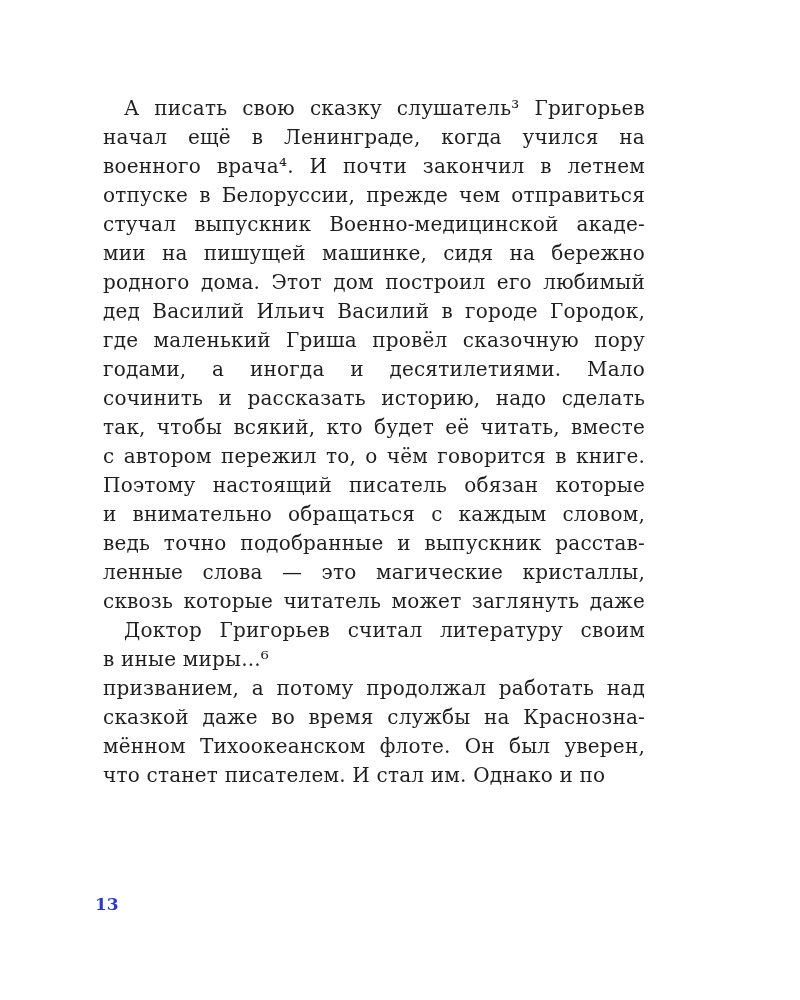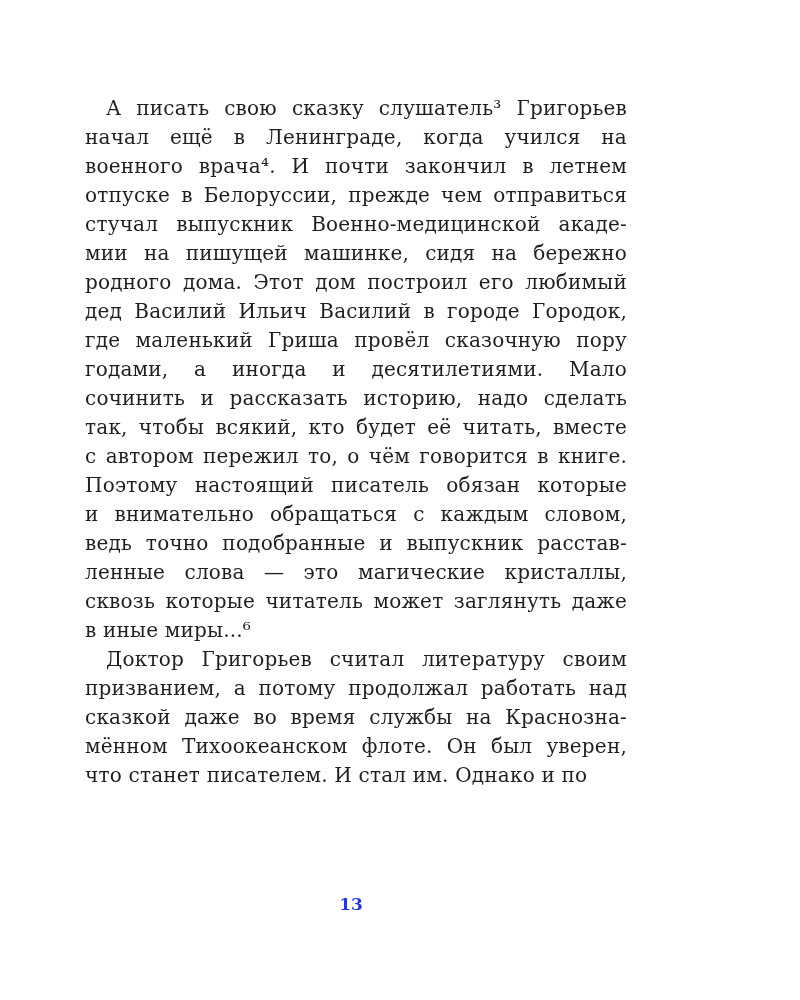--- a/index.html
+++ b/index.html
@@ -10,21 +10,21 @@
   .page {
     position: relative;
     width: 800px;
     height: 1000px;
     background: #ffffff;
     overflow: hidden;
     font-family: "DejaVu Serif", "Liberation Serif", serif;
   }
   .text-block {
     position: absolute;
-    left: 85px;
+    left: 103px;
     top: 94px;
     width: 542px;
     color: #1f1f21;
   }
   .line {
     font-size: 20px;
     line-height: 29px;
     letter-spacing: 0.2px;
     text-align: justify;
     text-align-last: justify;
@@ -32,24 +32,24 @@
   }
   .line.last {
     text-align: left;
     text-align-last: left;
   }
   .line.indent {
     text-indent: 21px;
   }
   .page-number {
     position: absolute;
-    left: 80px;
+    left: 95px;
     top: 893px;
     width: 542px;
-    text-align: center;
+    text-align: left;
     font-size: 17px;
     line-height: 22px;
     font-weight: bold;
   }
 </style>
 </head>
 <body>
 
 <div class="page" style="background: rgb(255, 255, 255);">
   <div class="text-block" style="color: rgb(31, 31, 33);">
@@ -64,21 +64,21 @@
       <div class="line">где маленький Гриша провёл сказочную пору</div>
       <div class="line">годами, а иногда и десятилетиями. Мало</div>
       <div class="line">сочинить и рассказать историю, надо сделать</div>
       <div class="line">так, чтобы всякий, кто будет её читать, вместе</div>
       <div class="line">с автором пережил то, о чём говорится в книге.</div>
       <div class="line">Поэтому настоящий писатель обязан которые</div>
       <div class="line">и внимательно обращаться с каждым словом,</div>
       <div class="line">ведь точно подобранные и выпускник расстав-</div>
       <div class="line">ленные слова — это магические кристаллы,</div>
       <div class="line">сквозь которые читатель может заглянуть даже</div>
+      <div class="line indent">Доктор Григорьев считал литературу своим</div>
       <div class="line last">в иные миры...⁶</div>
-      <div class="line indent">Доктор Григорьев считал литературу своим</div>
       <div class="line">призванием, а потому продолжал работать над</div>
       <div class="line">сказкой даже во время службы на Краснозна-</div>
       <div class="line">мённом Тихоокеанском флоте. Он был уверен,</div>
       <div class="line last">что станет писателем. И стал им. Однако и по</div>
     </div>
   <div class="page-number" style="color: rgb(42, 56, 207);">13</div>
 </div>
 
 </body></html>

